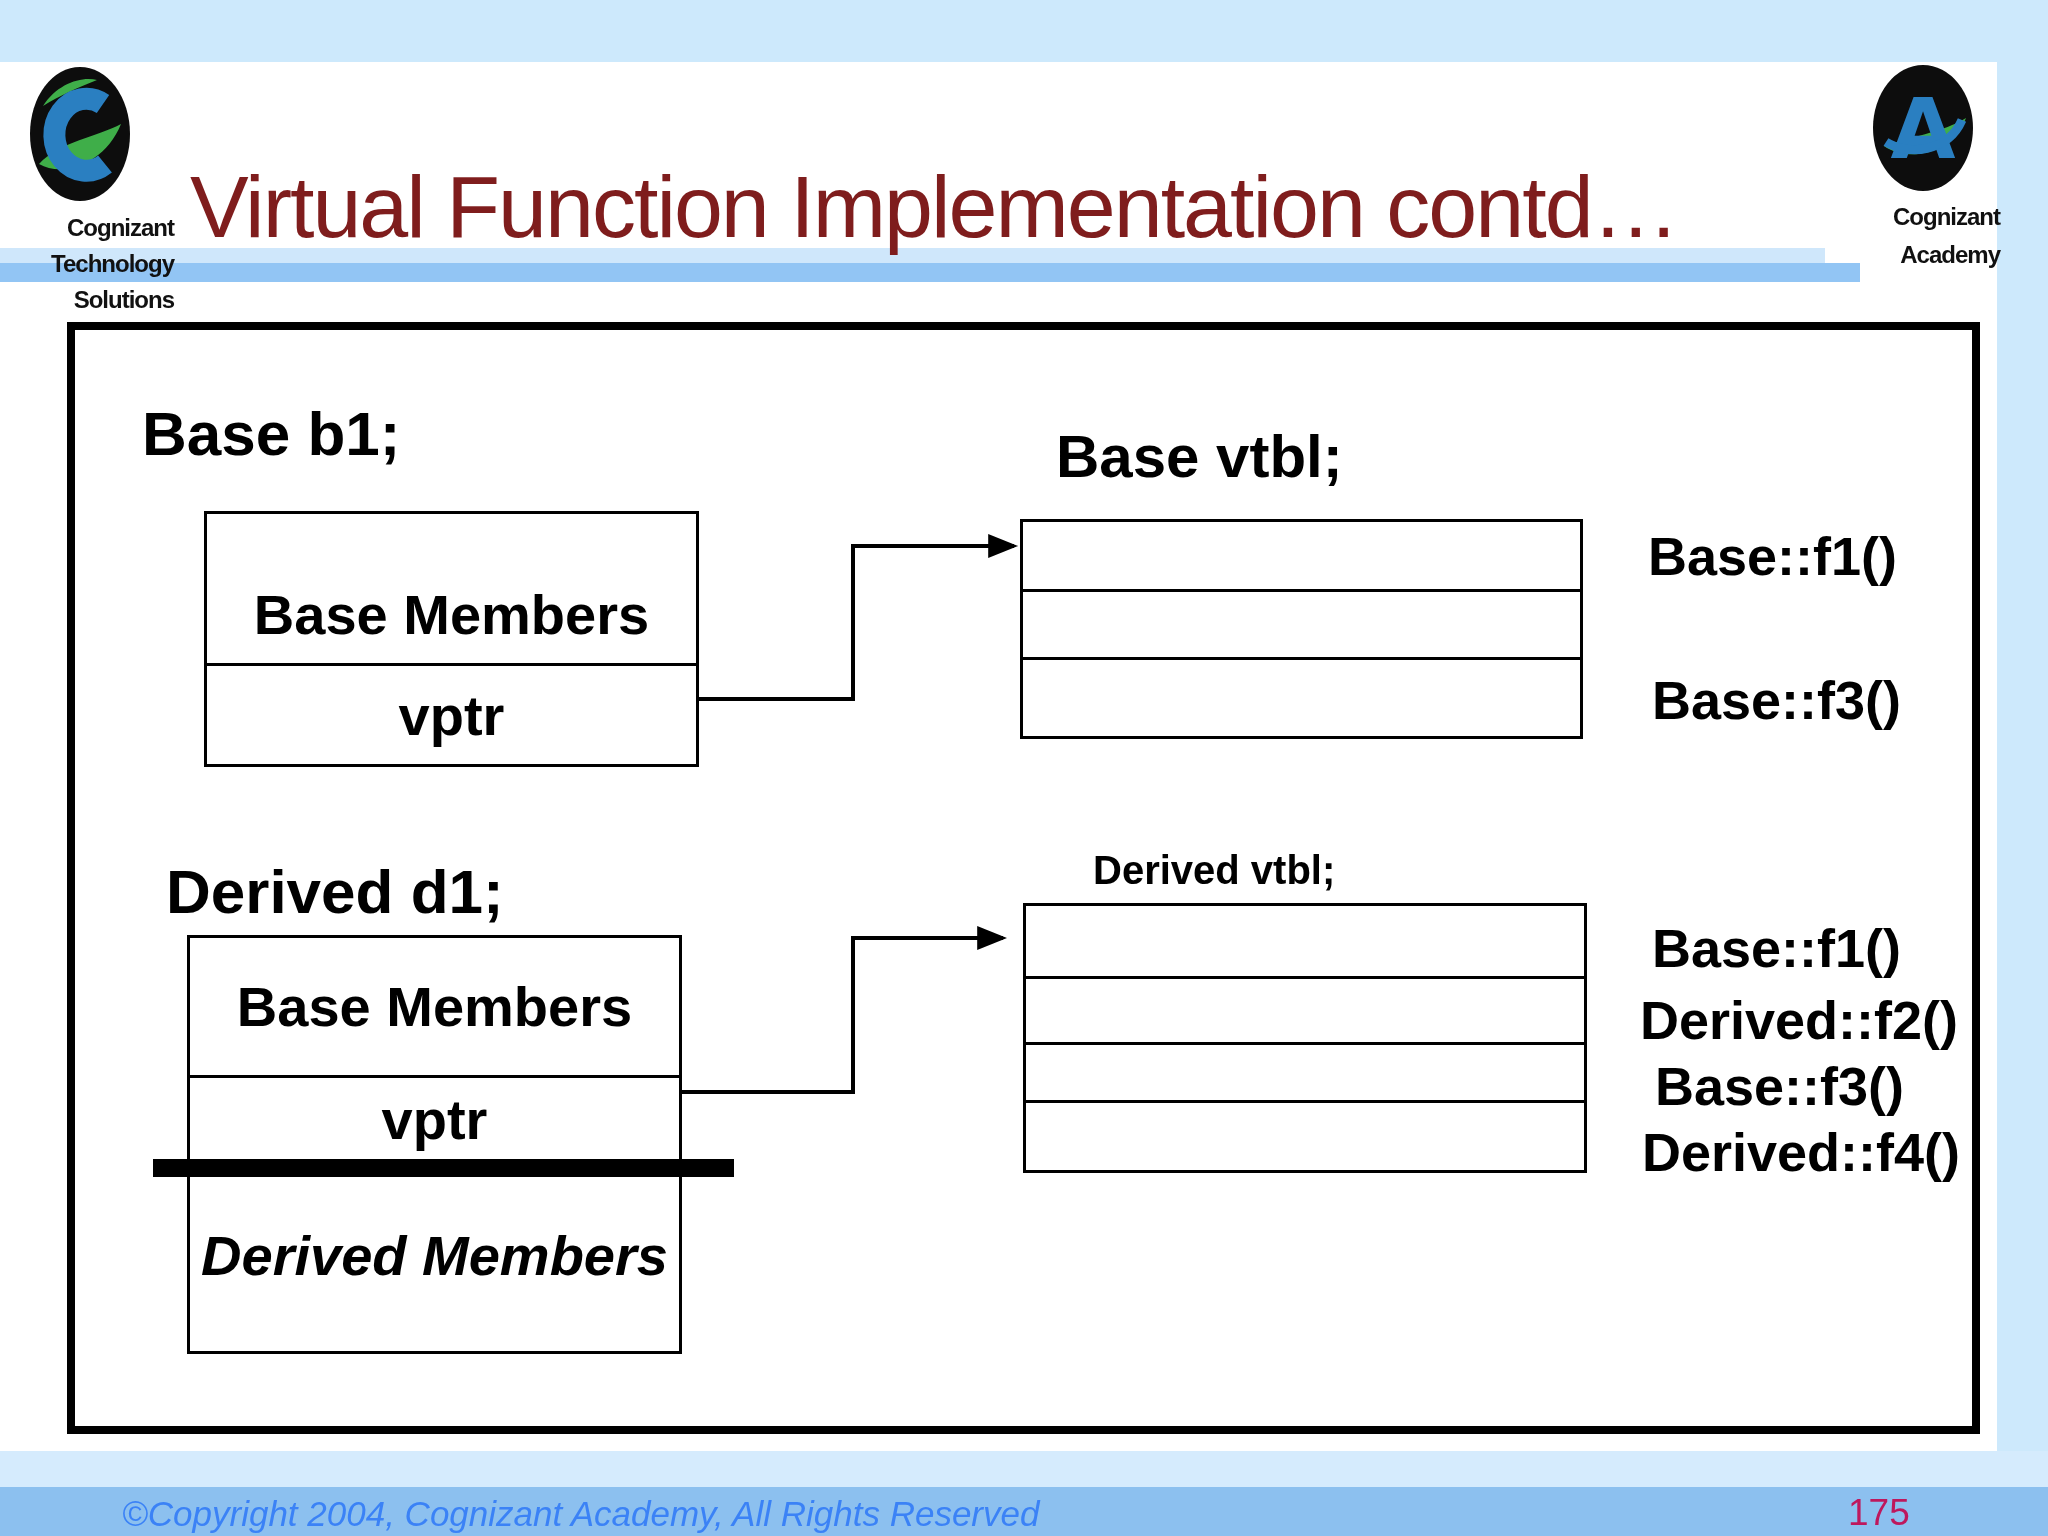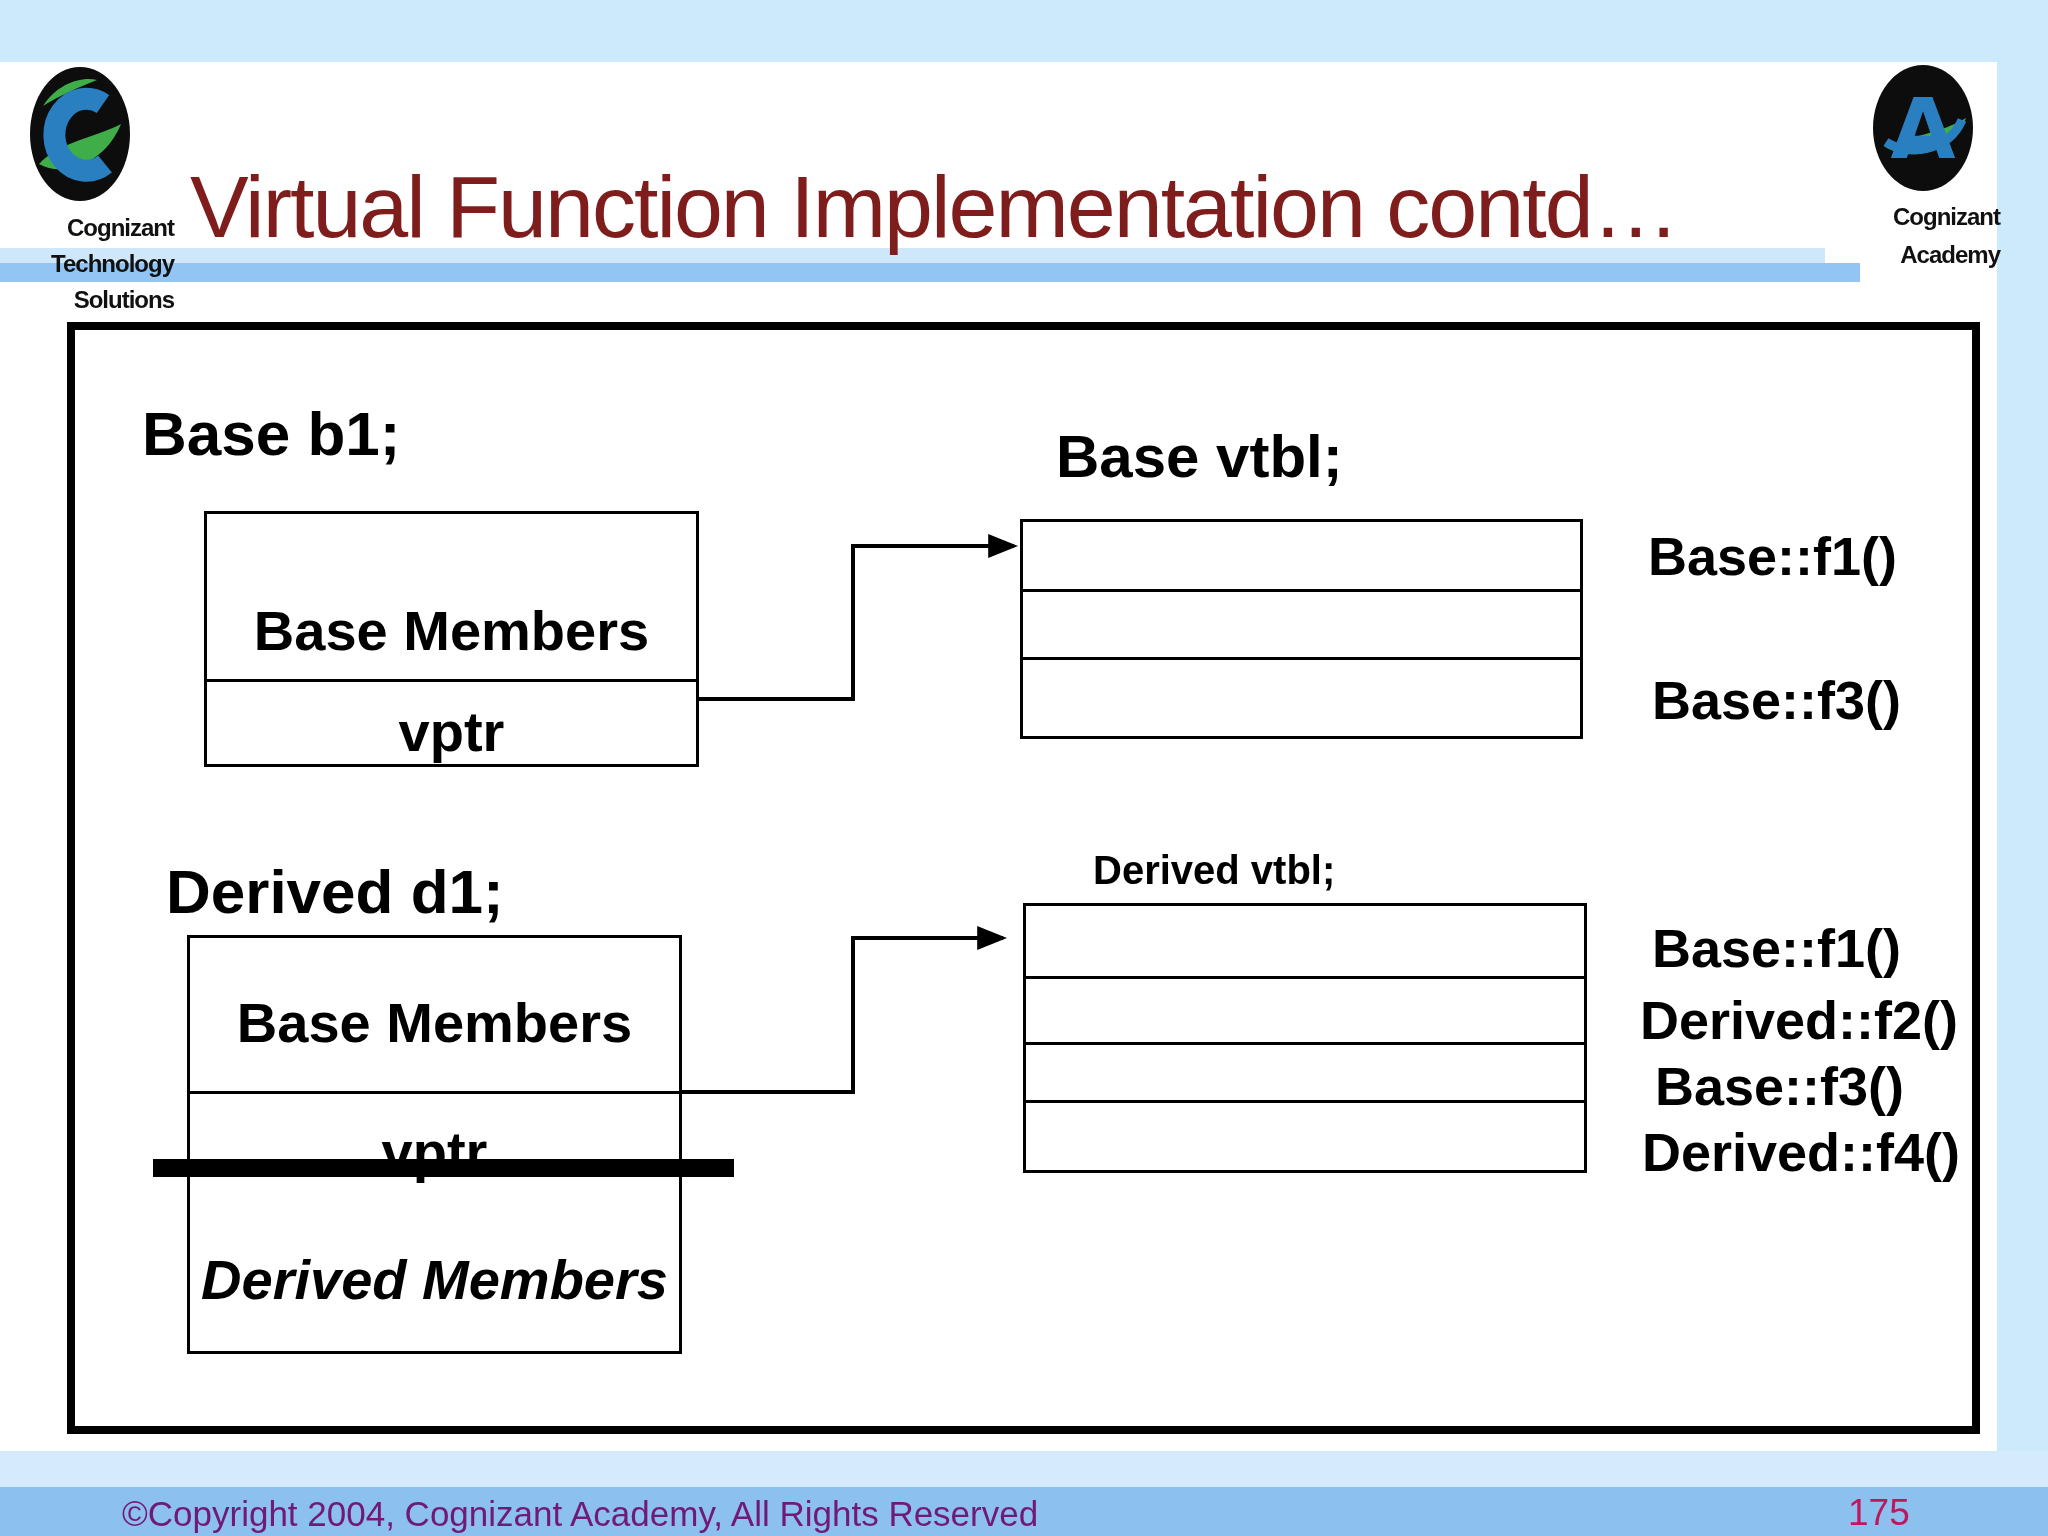--- a/index.html
+++ b/index.html
@@ -19,29 +19,29 @@
   
   .logo-text{font-weight:700;color:#111;text-align:right;line-height:36px;font-size:24px;letter-spacing:-1px;}
   .logo-text-left{left:8px;top:210px;width:166px;}
   .logo-text-right{left:1850px;top:198px;width:150px;line-height:38px;}
   
   .main-box{left:67px;top:322px;width:1913px;height:1112px;border:8px solid #000;box-sizing:border-box;background:transparent;}
   
   .h-label{font-weight:700;white-space:nowrap;}
   
   .obox{border:3px solid #000;box-sizing:border-box;background:#fff;display:flex;flex-direction:column;}
-  .cell{display:flex;align-items:center;justify-content:center;font-weight:700;font-size:56px;box-sizing:border-box;margin-top:16px;}
+  .cell{display:flex;align-items:center;justify-content:center;font-weight:700;font-size:56px;box-sizing:border-box;}
   .divided{border-bottom:3px solid #000;}
   .vrow{box-sizing:border-box;}
   .thick-bar{left:153px;top:1159px;width:581px;height:18px;background:#000;}
   .fn-label{font-weight:700;font-size:54px;height:62px;display:flex;align-items:center;white-space:nowrap;}
   
   .footer-strip-light{left:0;top:1451px;width:2048px;height:36px;background:var(--footer_light,#d5ebfd);}
   .footer-strip-dark{left:0;top:1487px;width:2048px;height:49px;background:var(--footer_medium,#8cc0ef);}
-  .copyright{left:122px;top:1494px;font-size:35px;color:#701a75;white-space:nowrap;}
+  .copyright{left:122px;top:1494px;font-size:35px;color:#3b82f6;white-space:nowrap;font-style:italic;}
   .page-number{left:1848px;top:1492px;font-size:37px;color:#be185d;}
   svg.overlay{left:0;top:0;width:2048px;height:1536px;pointer-events:none;}
 </style>
 </head>
 <body>
 
 <div id="canvas">
 
   <div class="abs strip-top"></div>
   <div class="abs strip-right"></div>

